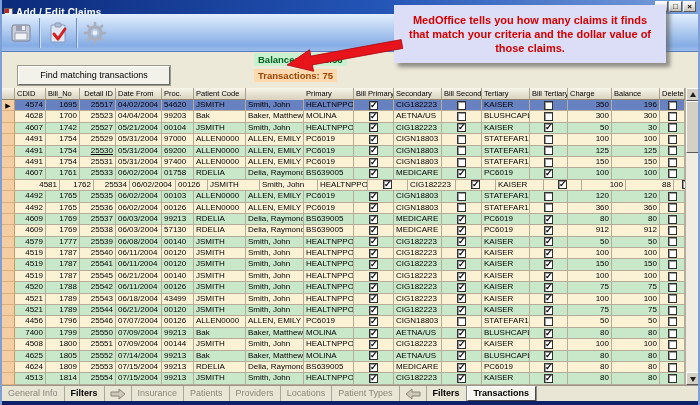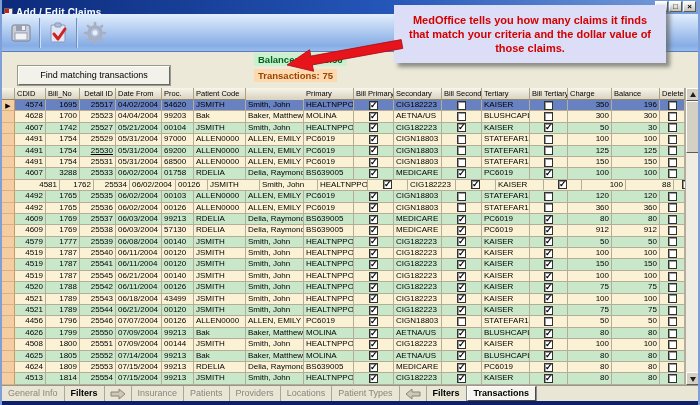--- a/index.html
+++ b/index.html
@@ -335,21 +335,21 @@
           <div class="cell cbcell" style="width: 25px;">
             <span class="cb"></span>
           </div>
         </div>
         <div class="grow cream">
           <div class="selcell"></div>
           <div class="cell num" style="width: 31px;">4491</div>
           <div class="cell num" style="width: 34px;">1754</div>
           <div class="cell num" style="width: 36px;">25531</div>
           <div class="cell" style="width: 46px;">05/31/2004</div>
-          <div class="cell" style="width: 32px;">68500</div>
+          <div class="cell" style="width: 32px;">97400</div>
           <div class="cell" style="width: 52px;">ALLEN0000</div>
           <div class="cell" style="width: 58px;">ALLEN, EMILY</div>
           <div class="cell" style="width: 50px;">PC6019</div>
           <div class="cell cbcell" style="width: 40px;">
             <span class="cb">✓</span>
           </div>
           <div class="cell" style="width: 48px;">CIGN18803</div>
           <div class="cell cbcell" style="width: 40px;">
             <span class="cb"></span>
           </div>
@@ -359,21 +359,21 @@
           </div>
           <div class="cell num" style="width: 44px;">150</div>
           <div class="cell num" style="width: 48px;">150</div>
           <div class="cell cbcell" style="width: 25px;">
             <span class="cb"></span>
           </div>
         </div>
         <div class="grow green">
           <div class="selcell"></div>
           <div class="cell num" style="width: 31px;">4607</div>
-          <div class="cell num" style="width: 34px;">3288</div>
+          <div class="cell num" style="width: 34px;">1761</div>
           <div class="cell num" style="width: 36px;">25533</div>
           <div class="cell" style="width: 46px;">06/02/2004</div>
           <div class="cell" style="width: 32px;">01758</div>
           <div class="cell" style="width: 52px;">RDELIA</div>
           <div class="cell" style="width: 58px;">Delia, Raymond</div>
           <div class="cell" style="width: 50px;">BS639005</div>
           <div class="cell cbcell" style="width: 40px;">
             <span class="cb">✓</span>
           </div>
           <div class="cell" style="width: 48px;">MEDICARE</div>
@@ -736,21 +736,21 @@
             <span class="cb"></span>
           </div>
           <div class="cell num" style="width: 44px;">50</div>
           <div class="cell num" style="width: 48px;">50</div>
           <div class="cell cbcell" style="width: 25px;">
             <span class="cb"></span>
           </div>
         </div>
         <div class="grow green">
           <div class="selcell"></div>
-          <div class="cell num" style="width: 31px;">4626</div>
+          <div class="cell num" style="width: 31px;">7400</div>
           <div class="cell num" style="width: 34px;">1799</div>
           <div class="cell num" style="width: 36px;">25550</div>
           <div class="cell" style="width: 46px;">07/09/2004</div>
           <div class="cell" style="width: 32px;">99213</div>
           <div class="cell" style="width: 52px;">Bak</div>
           <div class="cell" style="width: 58px;">Baker, Matthew</div>
           <div class="cell" style="width: 50px;">MOLINA</div>
           <div class="cell cbcell" style="width: 40px;">
             <span class="cb">✓</span>
           </div>

